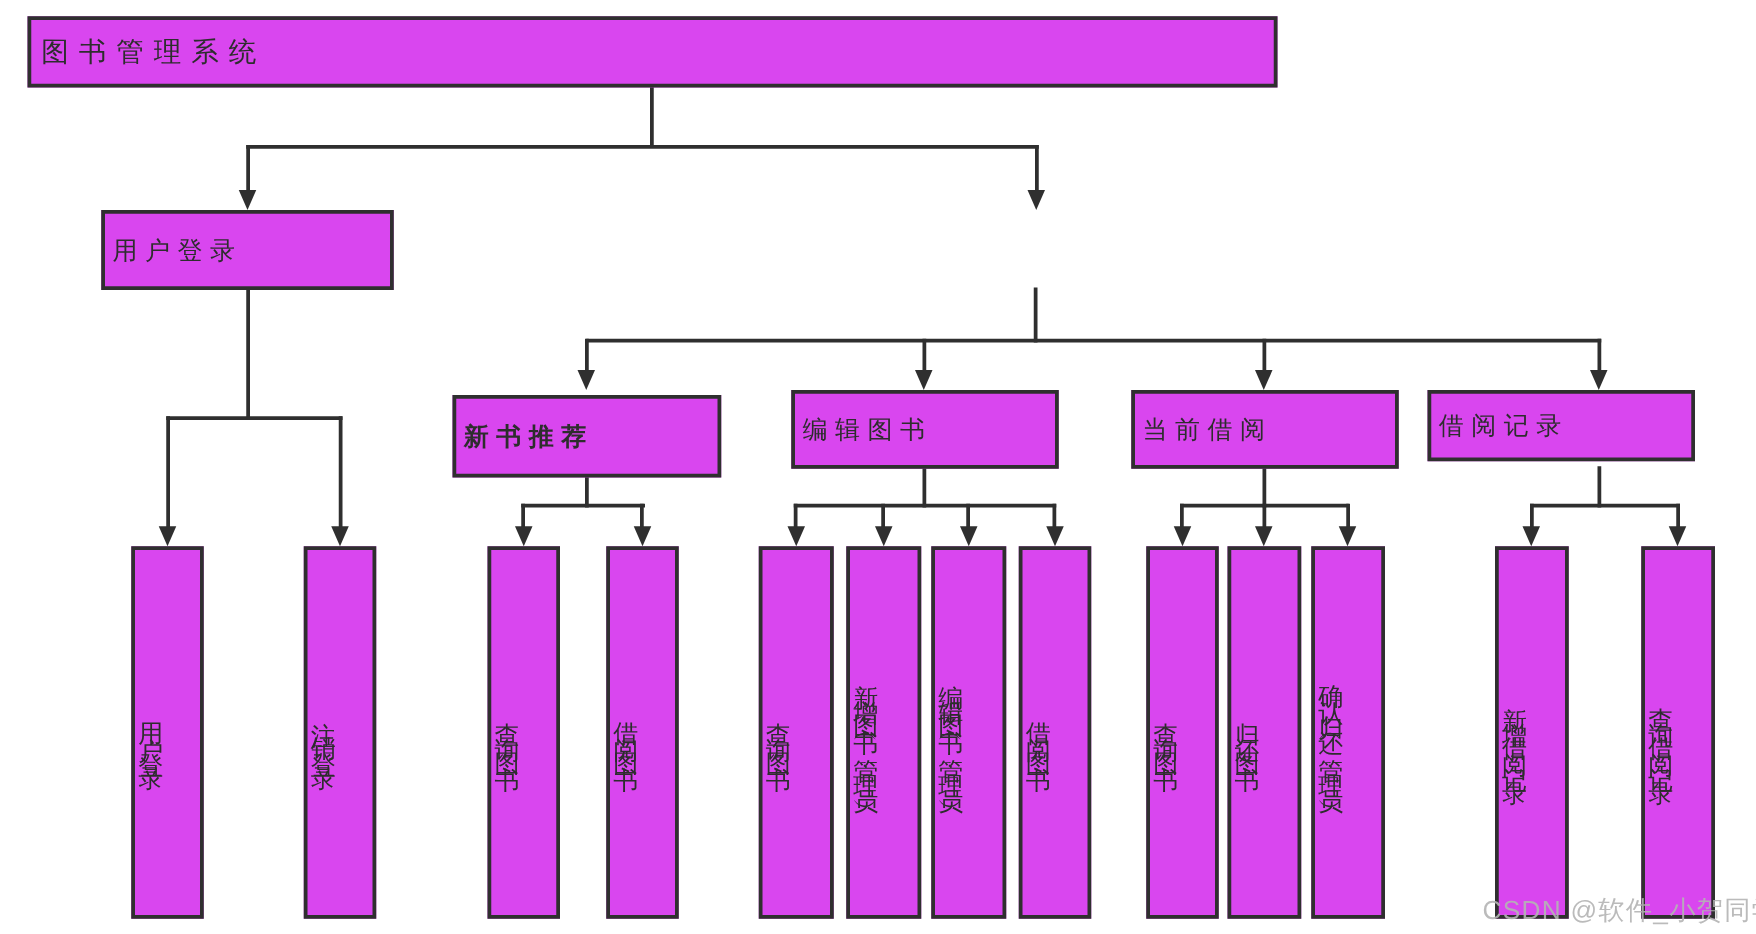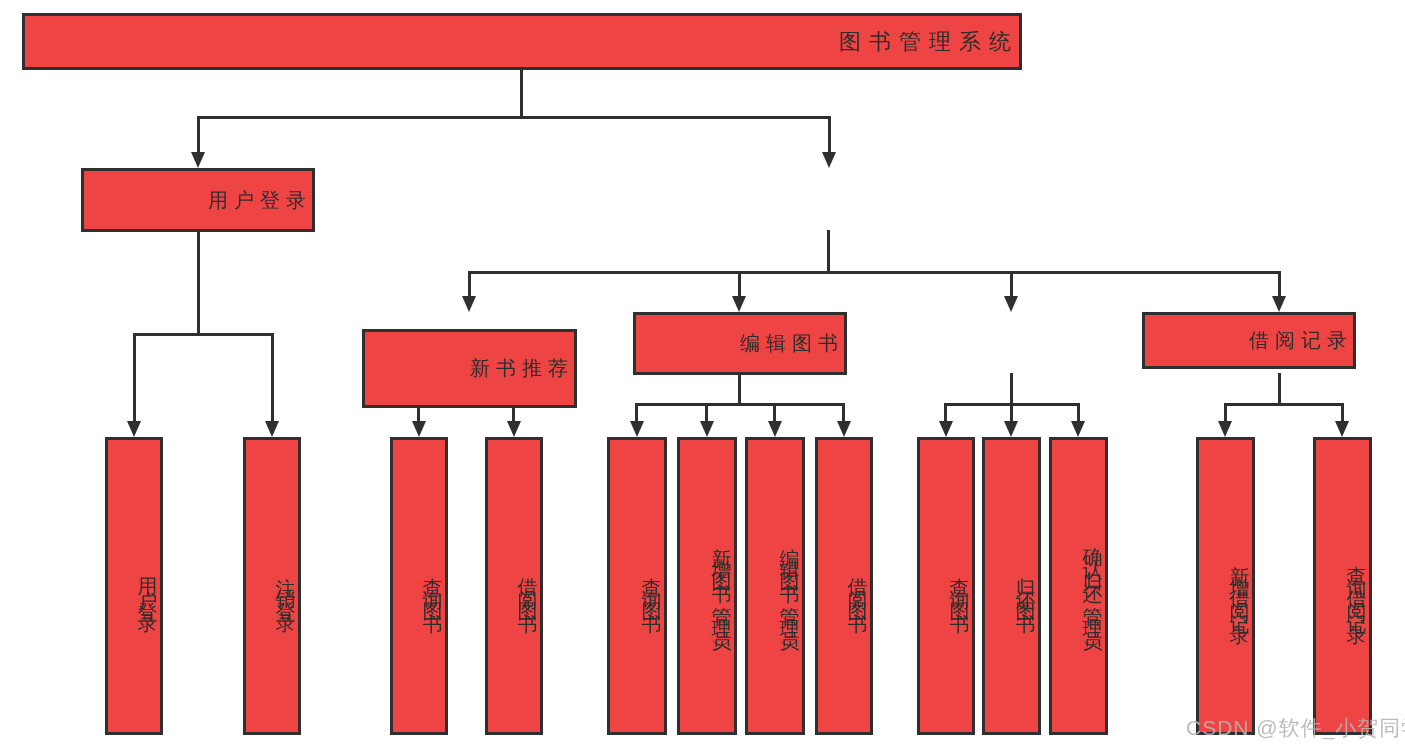--- a/index.html
+++ b/index.html
@@ -17,26 +17,26 @@
   .ah {
     position: absolute;
     width: 0; height: 0;
     border-left: 7px solid transparent;
     border-right: 7px solid transparent;
     border-top: 16px solid #2f2f2f;
   }
   
   .box {
     position: absolute;
-    background: #ef4444;
+    background: #d946ef;
     border: 3px solid #2f2f2f;
     box-sizing: border-box;
     display: flex;
     align-items: center;
-    justify-content: flex-end;
+    justify-content: flex-start;
     color: #2d2d2d;
   }
   .root-box .lbl { font-size: 22px; letter-spacing: 8px; padding-left: 8px; white-space: nowrap; }
   .hbox  .lbl { font-size: 20px; letter-spacing: 6px; padding-left: 6px; white-space: nowrap; }
   .vbox  .lbl {
     writing-mode: vertical-rl;
     text-orientation: mixed;
     font-size: 20px;
     letter-spacing: 12px;
     line-height: 1.2;
@@ -119,25 +119,28 @@
   <div class="ah" style="left:1335px;top:421px;"></div>
 
   <div class="box root-box" style="left:22px;top:13px;width:1000px;height:57px;">
     <span class="lbl">图书管理系统</span>
   </div>
 
   <div class="box hbox" style="left:81px;top:168px;width:234px;height:64px;">
     <span class="lbl">用户登录</span>
   </div>
 
-  <div class="box hbox" style="left:362px;top:329px;width:215px;height:79px;">
+  <div class="box hbox" style="left:362px;top:316px;width:215px;height:66px;font-weight:bold;">
     <span class="lbl">新书推荐</span>
   </div>
   <div class="box hbox" style="left:633px;top:312px;width:214px;height:63px;">
     <span class="lbl">编辑图书</span>
+  </div>
+  <div class="box hbox" style="left:905px;top:312px;width:214px;height:63px;">
+    <span class="lbl">当前借阅</span>
   </div>
   <div class="box hbox" style="left:1142px;top:312px;width:214px;height:57px;">
     <span class="lbl">借阅记录</span>
   </div>
 
   <div class="box vbox" style="left:105px;top:437px;width:58px;height:298px;">
     <span class="lbl">用户登录</span>
   </div>
   <div class="box vbox" style="left:243px;top:437px;width:58px;height:298px;">
     <span class="lbl">注销登录</span>

